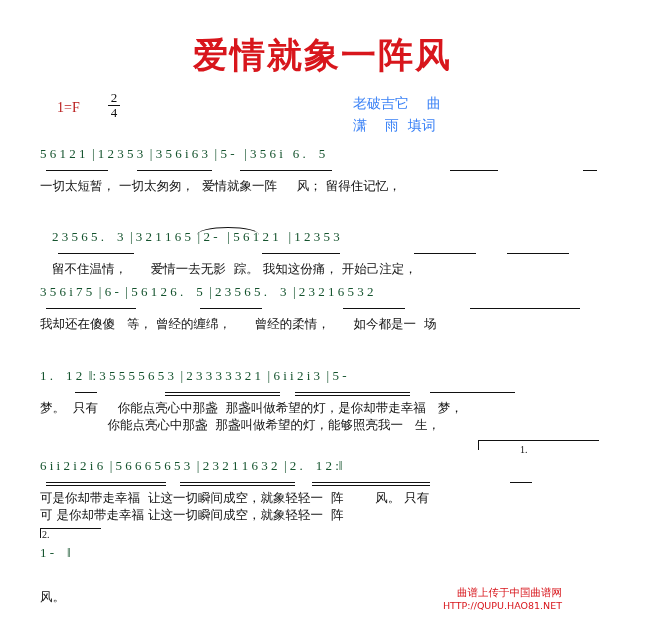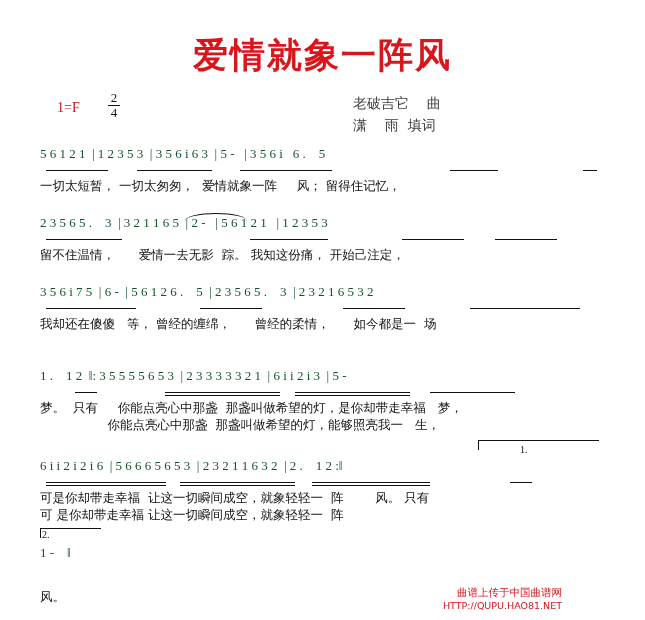--- a/index.html
+++ b/index.html
@@ -32,21 +32,21 @@
     font-size:13px;color:#111;
     font-family:"Liberation Serif",serif;
     text-align:center;line-height:12px;
   }
   .meter .num{display:block;}
   .meter .bar{display:block;width:12px;height:1px;background:#111;margin:1px auto;}
   .meter .den{display:block;}
 
   .composer{
     position:absolute;right:57px;top:92px;
-    font-size:14px;color:#404040;
+    font-size:14px;color:#3b82f6;
     font-family:"DejaVu Sans","Liberation Sans",sans-serif;
     line-height:22px;
     text-align:left;
     width:160px;
     margin-left:40px;
   }
   .composer div{white-space:pre;}
 
   
   .sys{position:absolute;left:40px;width:570px;}
@@ -130,21 +130,21 @@
   <div class="sys" style="top:146px;">
     <div class="notesrow">5 6 1 2 1  | 1 2 3 5 3  | 3 5 6 i 6 3  | 5 -   | 3 5 6 i   6 .    5</div>
     <div class="ul" style="left:6px;top:24px;width:62px;"></div>
     <div class="ul" style="left:97px;top:24px;width:75px;"></div>
     <div class="ul" style="left:200px;top:24px;width:92px;"></div>
     <div class="ul" style="left:410px;top:24px;width:48px;"></div>
     <div class="ul" style="left:543px;top:24px;width:14px;"></div>
     <div class="lyricrow">一切太短暂， 一切太匆匆，  爱情就象一阵     风； 留得住记忆，</div>
   </div>
 
-  <div class="sys" style="top:215px;">
+  <div class="sys" style="top:229px;margin-left:12px;">
     <div class="notesrow">2 3 5 6 5 .    3  | 3 2 1 1 6 5  | 2 -   | 5 6 1 2 1   | 1 2 3 5 3</div>
     <div class="ul" style="left:6px;top:24px;width:76px;"></div>
     <div class="slur" style="left:145px;top:-2px;width:62px;"></div>
     <div class="ul" style="left:210px;top:24px;width:78px;"></div>
     <div class="ul" style="left:362px;top:24px;width:62px;"></div>
     <div class="ul" style="left:455px;top:24px;width:62px;"></div>
     <div class="lyricrow">留不住温情，      爱情一去无影  踪。 我知这份痛， 开始己注定，</div>
   </div>
 
   <div class="sys" style="top:284px;">

